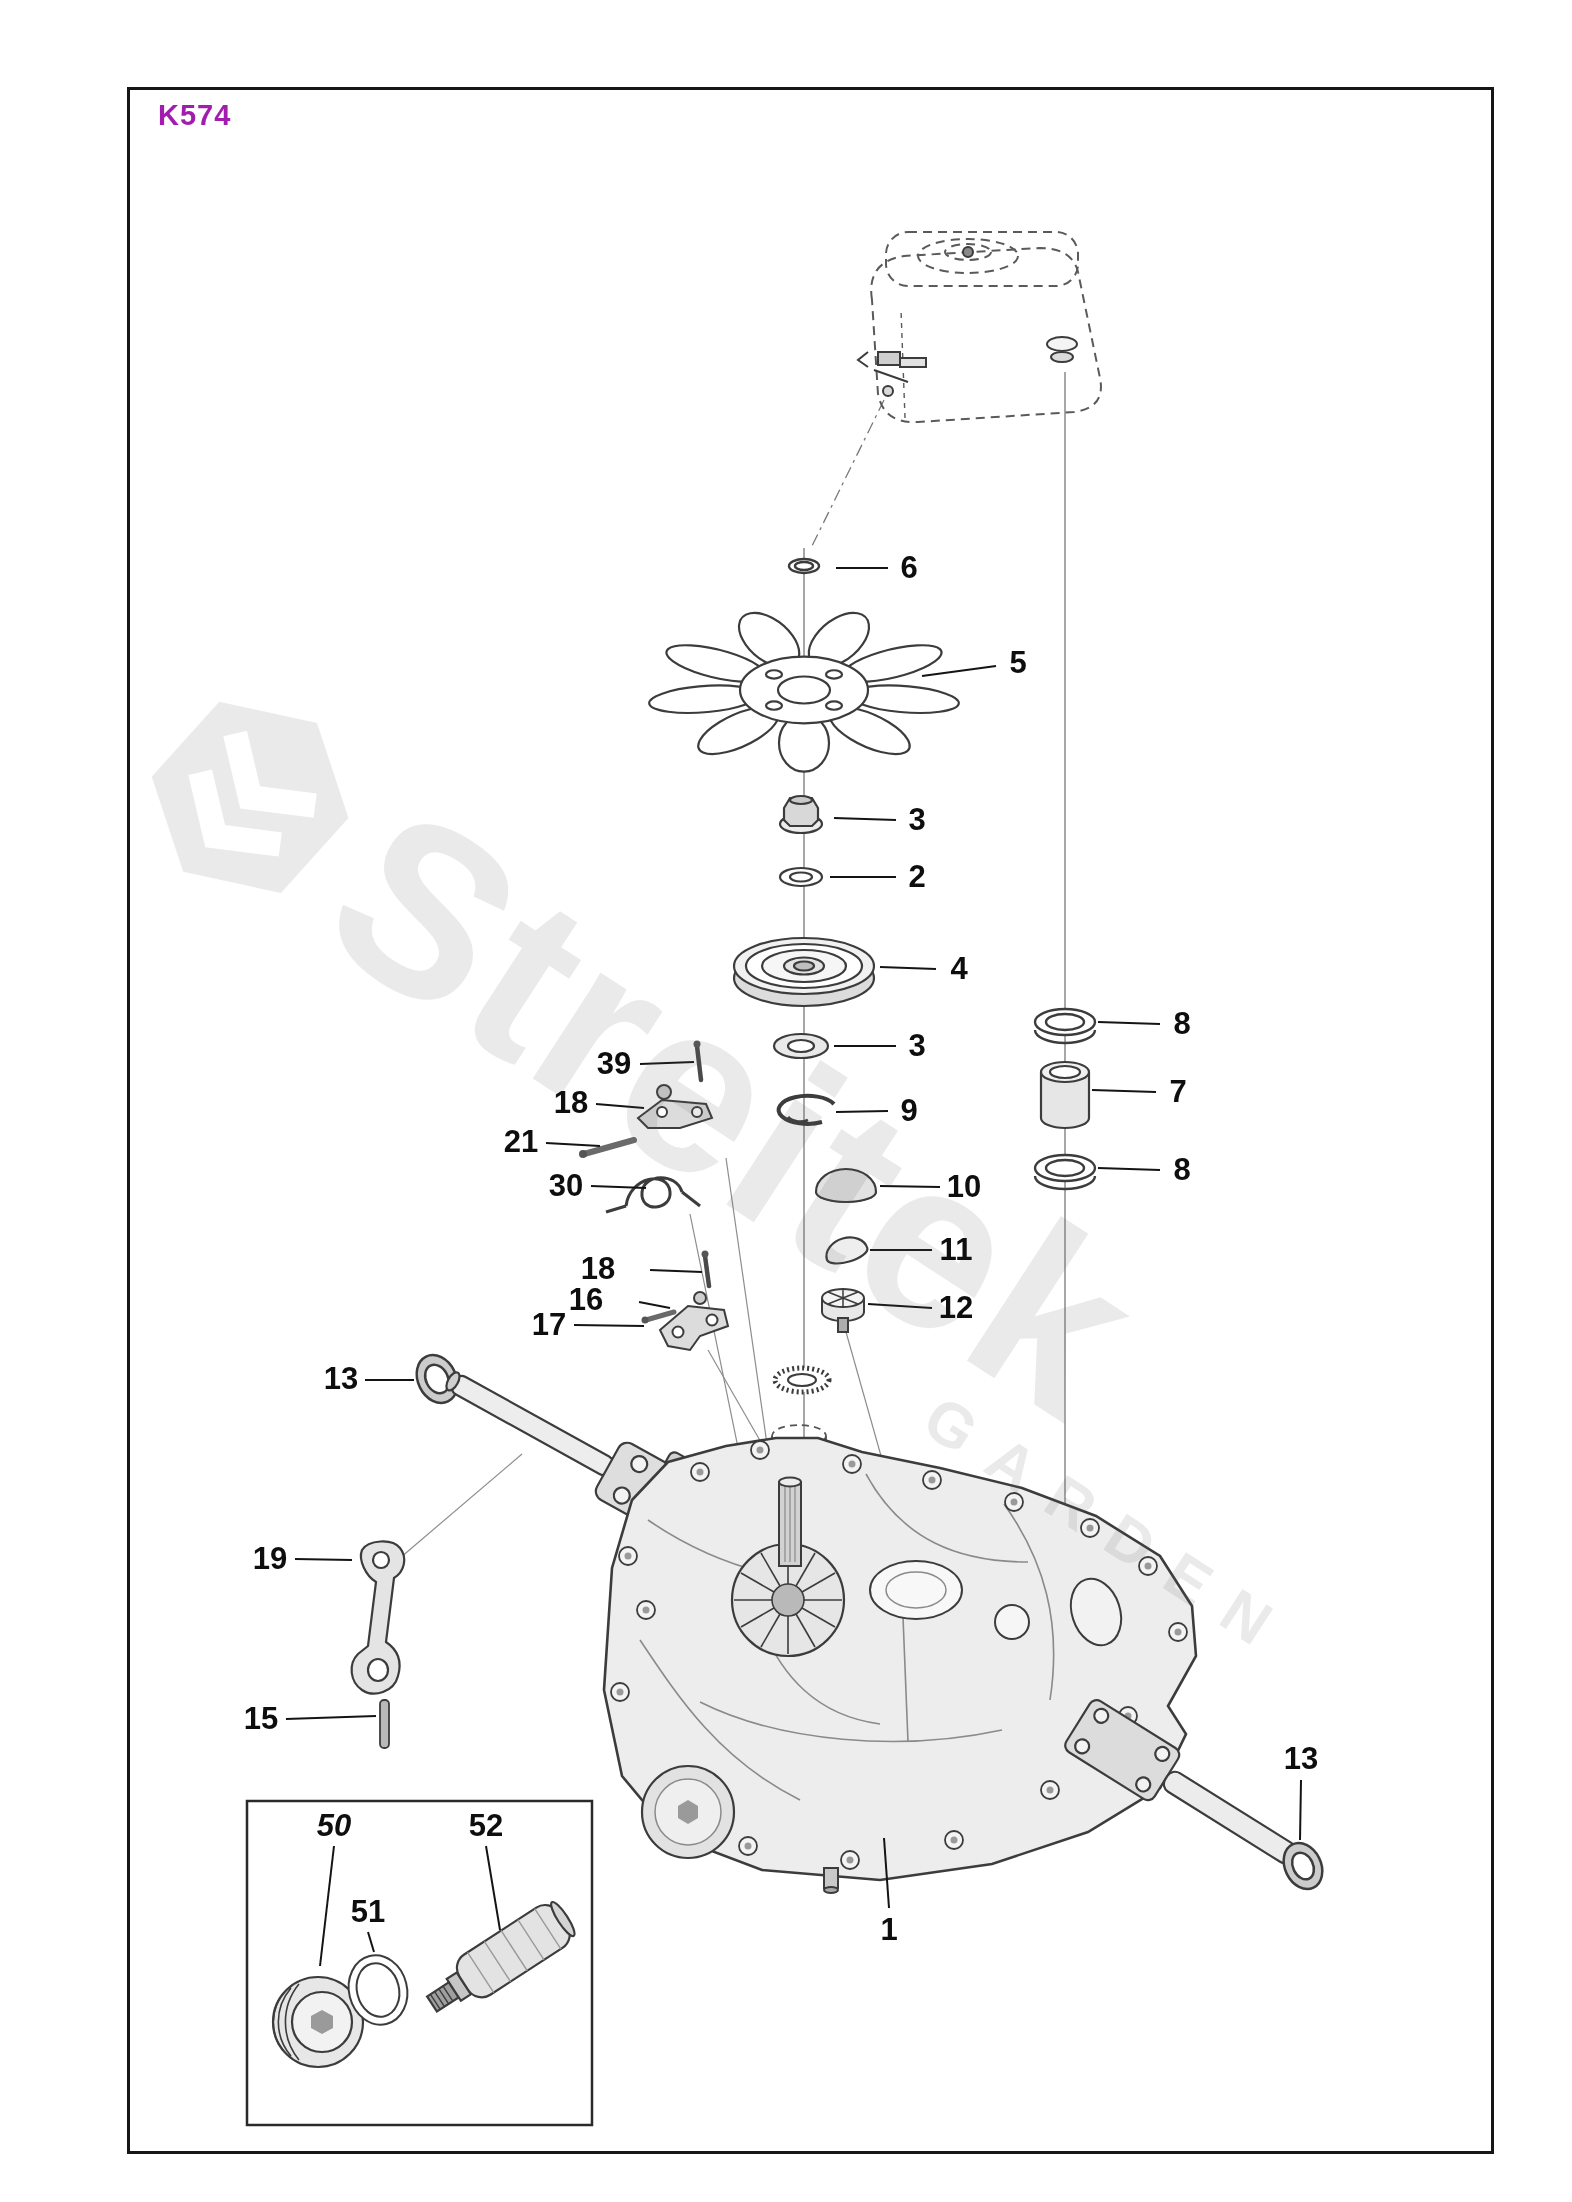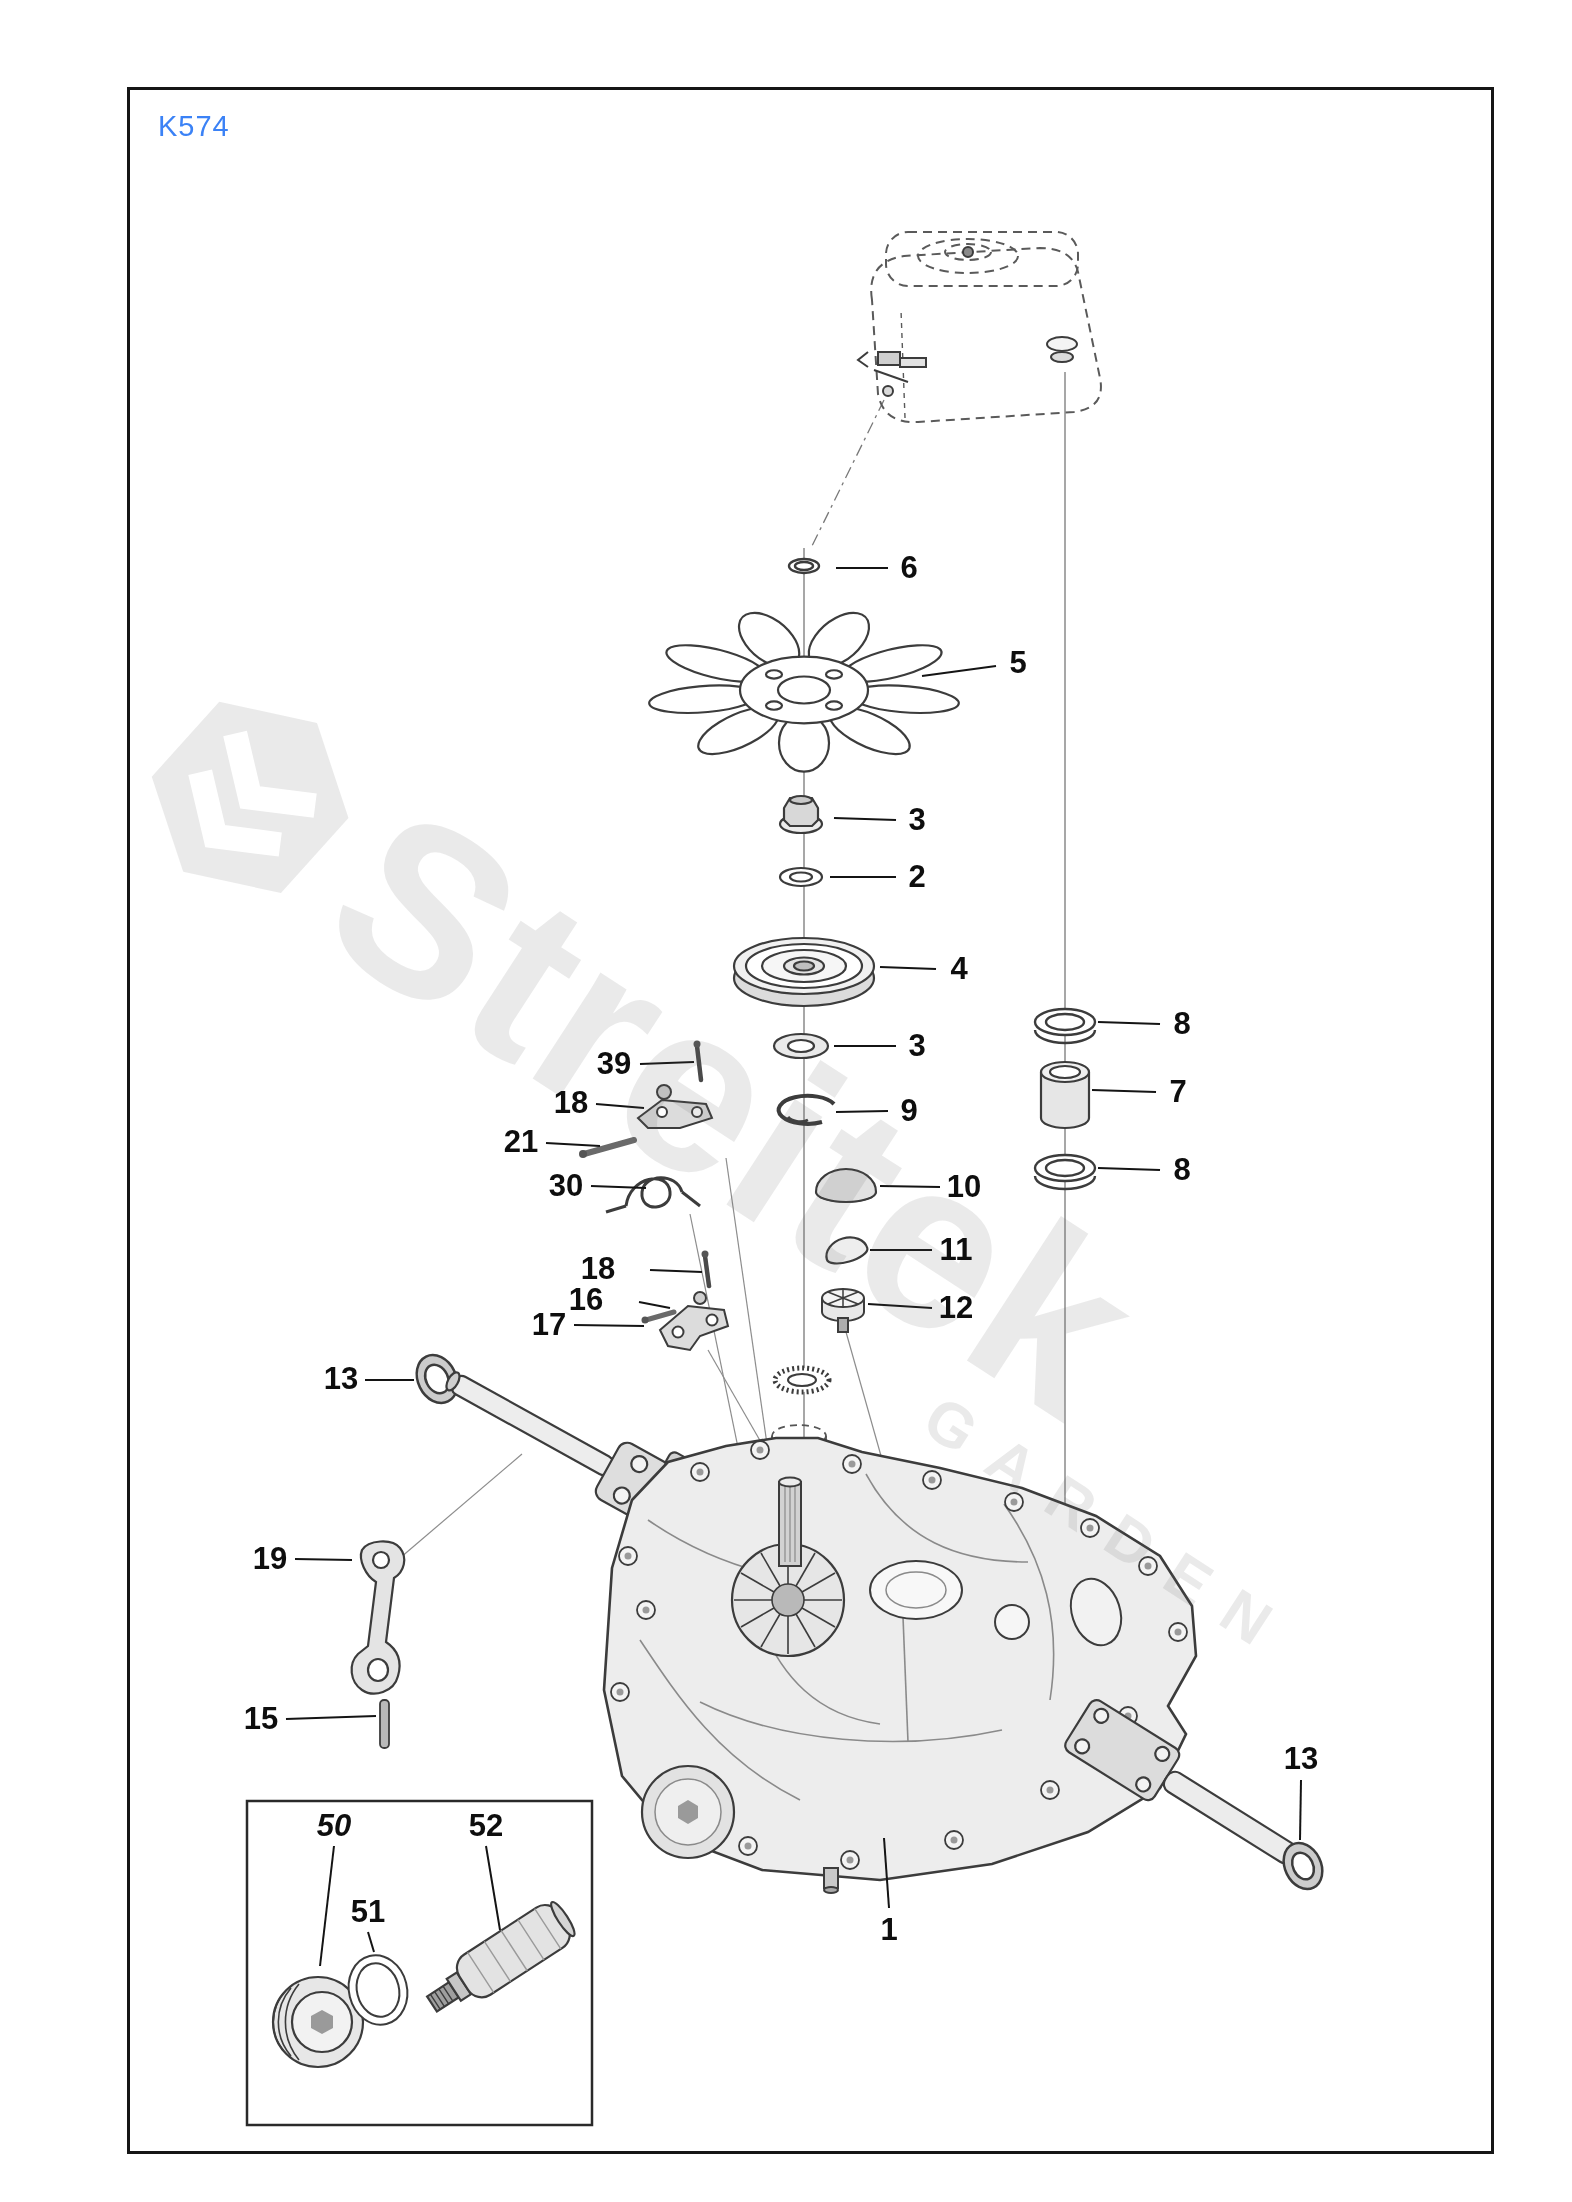--- a/index.html
+++ b/index.html
@@ -5,22 +5,22 @@
   html,body{margin:0;padding:0;}
   body{
     width:1572px;height:2202px;position:relative;overflow:hidden;
     background:#ffffff;font-family:"Liberation Sans",sans-serif;
   }
   .frame{
     position:absolute;left:127px;top:87px;width:1361px;height:2061px;
     border:3px solid #161616;background:#fff;
   }
   .doc-code{
-    position:absolute;left:158px;top:110px;z-index:4;
-    font-size:29px;font-weight:normal;color:#3b82f6;letter-spacing:1px;
+    position:absolute;left:158px;top:99px;z-index:4;
+    font-size:29px;font-weight:bold;color:#a21caf;letter-spacing:1px;
   }
   svg.art{position:absolute;left:0;top:0;z-index:1;}
   #callouts{position:absolute;left:0;top:0;width:1572px;height:2202px;z-index:3;pointer-events:none;}
   .callout{
     position:absolute;transform:translate(-50%,-50%);
     font-size:31px;font-weight:bold;color:#0e0e0e;white-space:nowrap;
   }
   .watermark{position:absolute;left:0;top:0;width:1572px;height:2202px;z-index:2;pointer-events:none;}
   .wm-main{
     position:absolute;left:235px;top:660px;transform:rotate(33deg);transform-origin:0 0;

